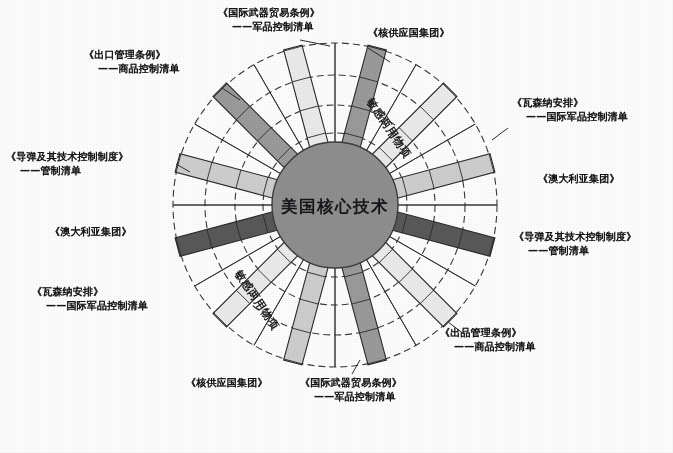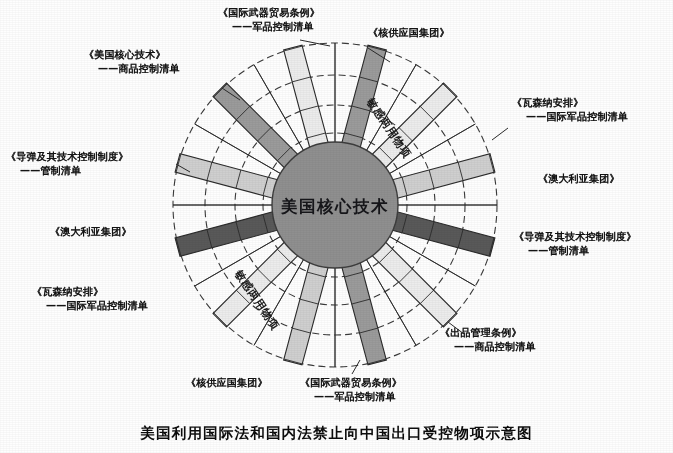--- a/index.html
+++ b/index.html
@@ -207,21 +207,21 @@
   <div class="lbl center-al" style="left:218px; top:6px;">
     <span>《国际武器贸易条例》</span>
     <span class="ln2">——军品控制清单</span>
   </div>
 
   <div class="lbl" style="left:368px; top:26px;">
     <span>《核供应国集团》</span>
   </div>
 
   <div class="lbl center-al" style="left:84px; top:48px;">
-    <span>《美国核心技术》</span>
+    <span>《出口管理条例》</span>
     <span class="ln2">——商品控制清单</span>
   </div>
 
   <div class="lbl center-al" style="left:6px; top:150px;">
     <span>《导弹及其技术控制制度》</span>
     <span class="ln2">——管制清单</span>
   </div>
 
   <div class="lbl" style="left:50px; top:225px;">
     <span>《澳大利亚集团》</span>
@@ -253,16 +253,15 @@
 
   <div class="lbl center-al" style="left:300px; top:376px;">
     <span>《国际武器贸易条例》</span>
     <span class="ln2">——军品控制清单</span>
   </div>
 
   <div class="lbl" style="left:186px; top:376px;">
     <span>《核供应国集团》</span>
   </div>
 
-  <div class="caption" style="top:424px;">美国利用国际法和国内法禁止向中国出口受控物项示意图</div>
 
   <div class="grain"></div>
 </div>
 
 </body></html>

